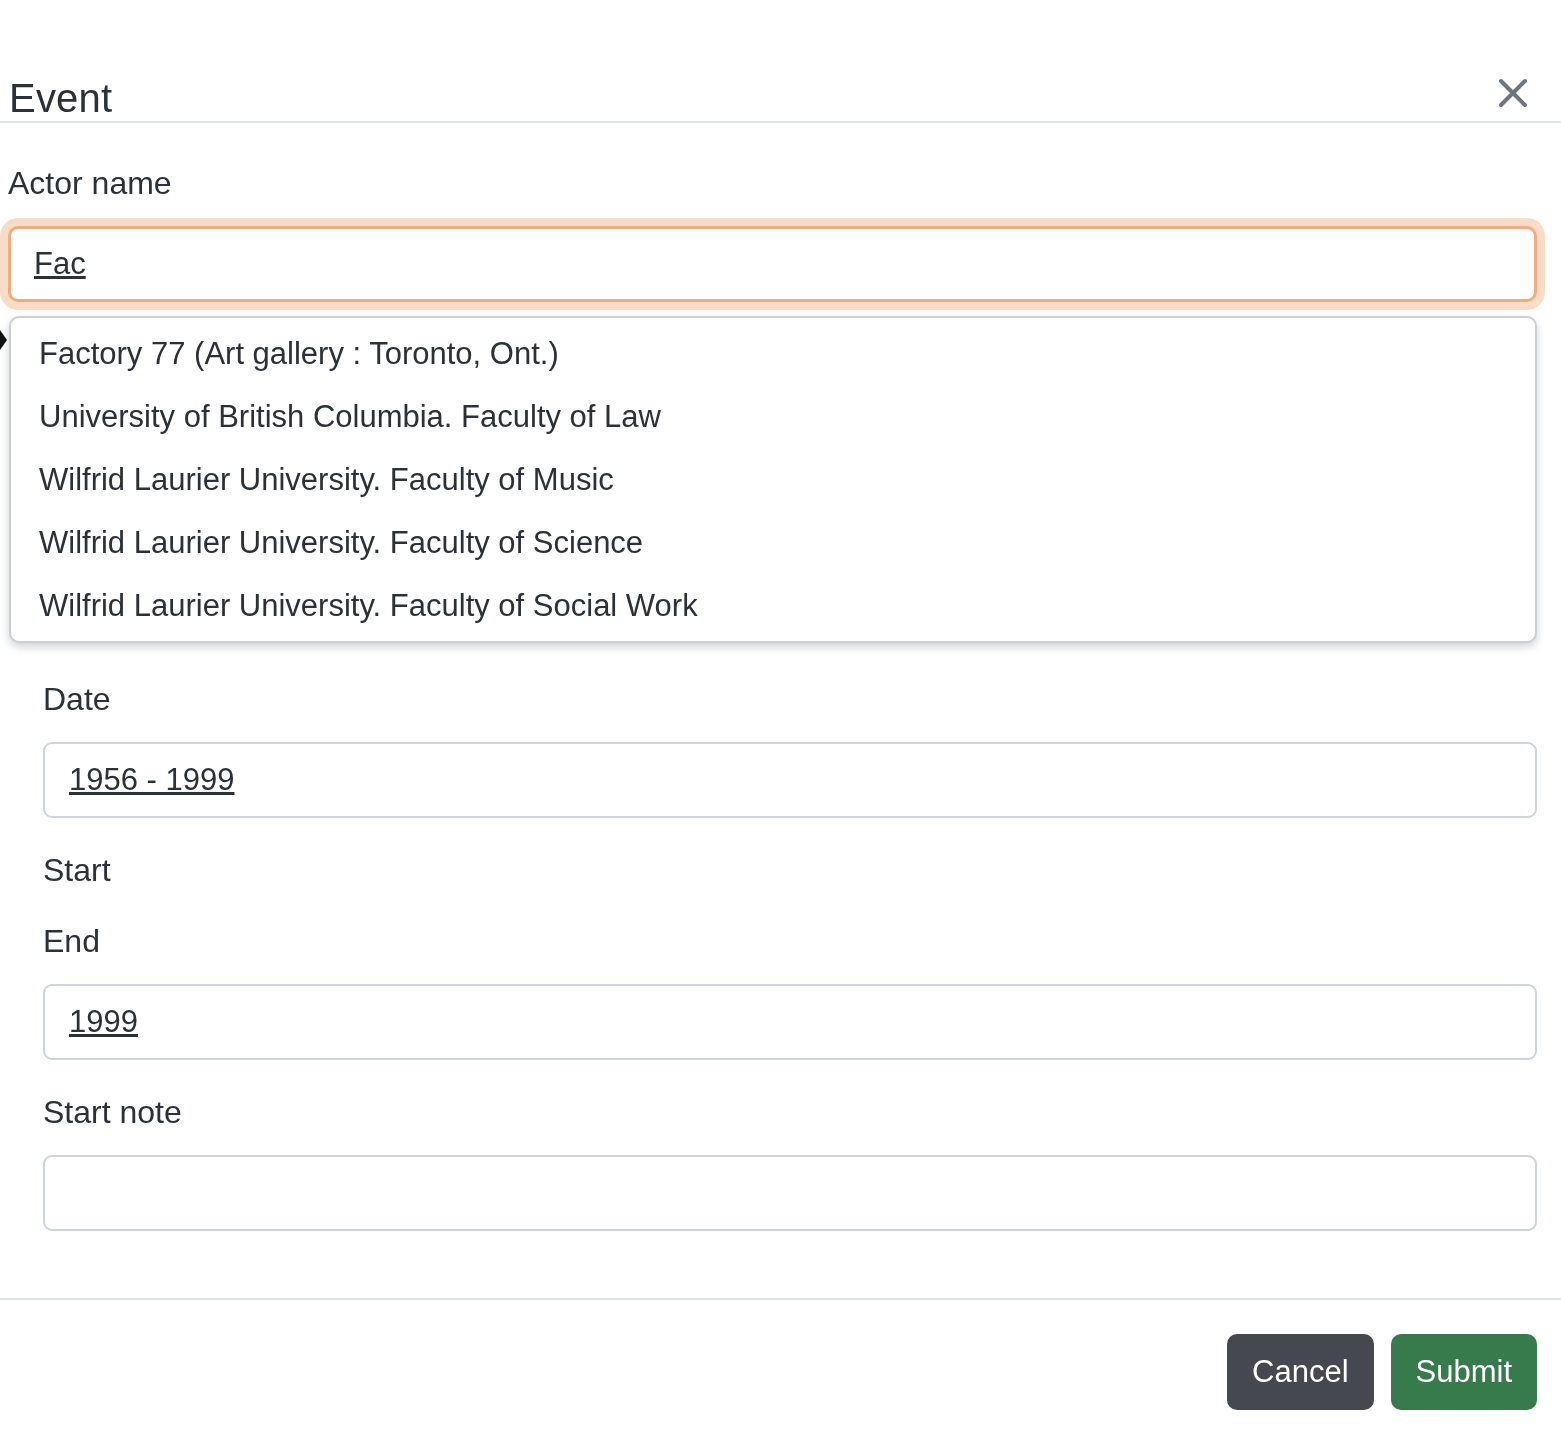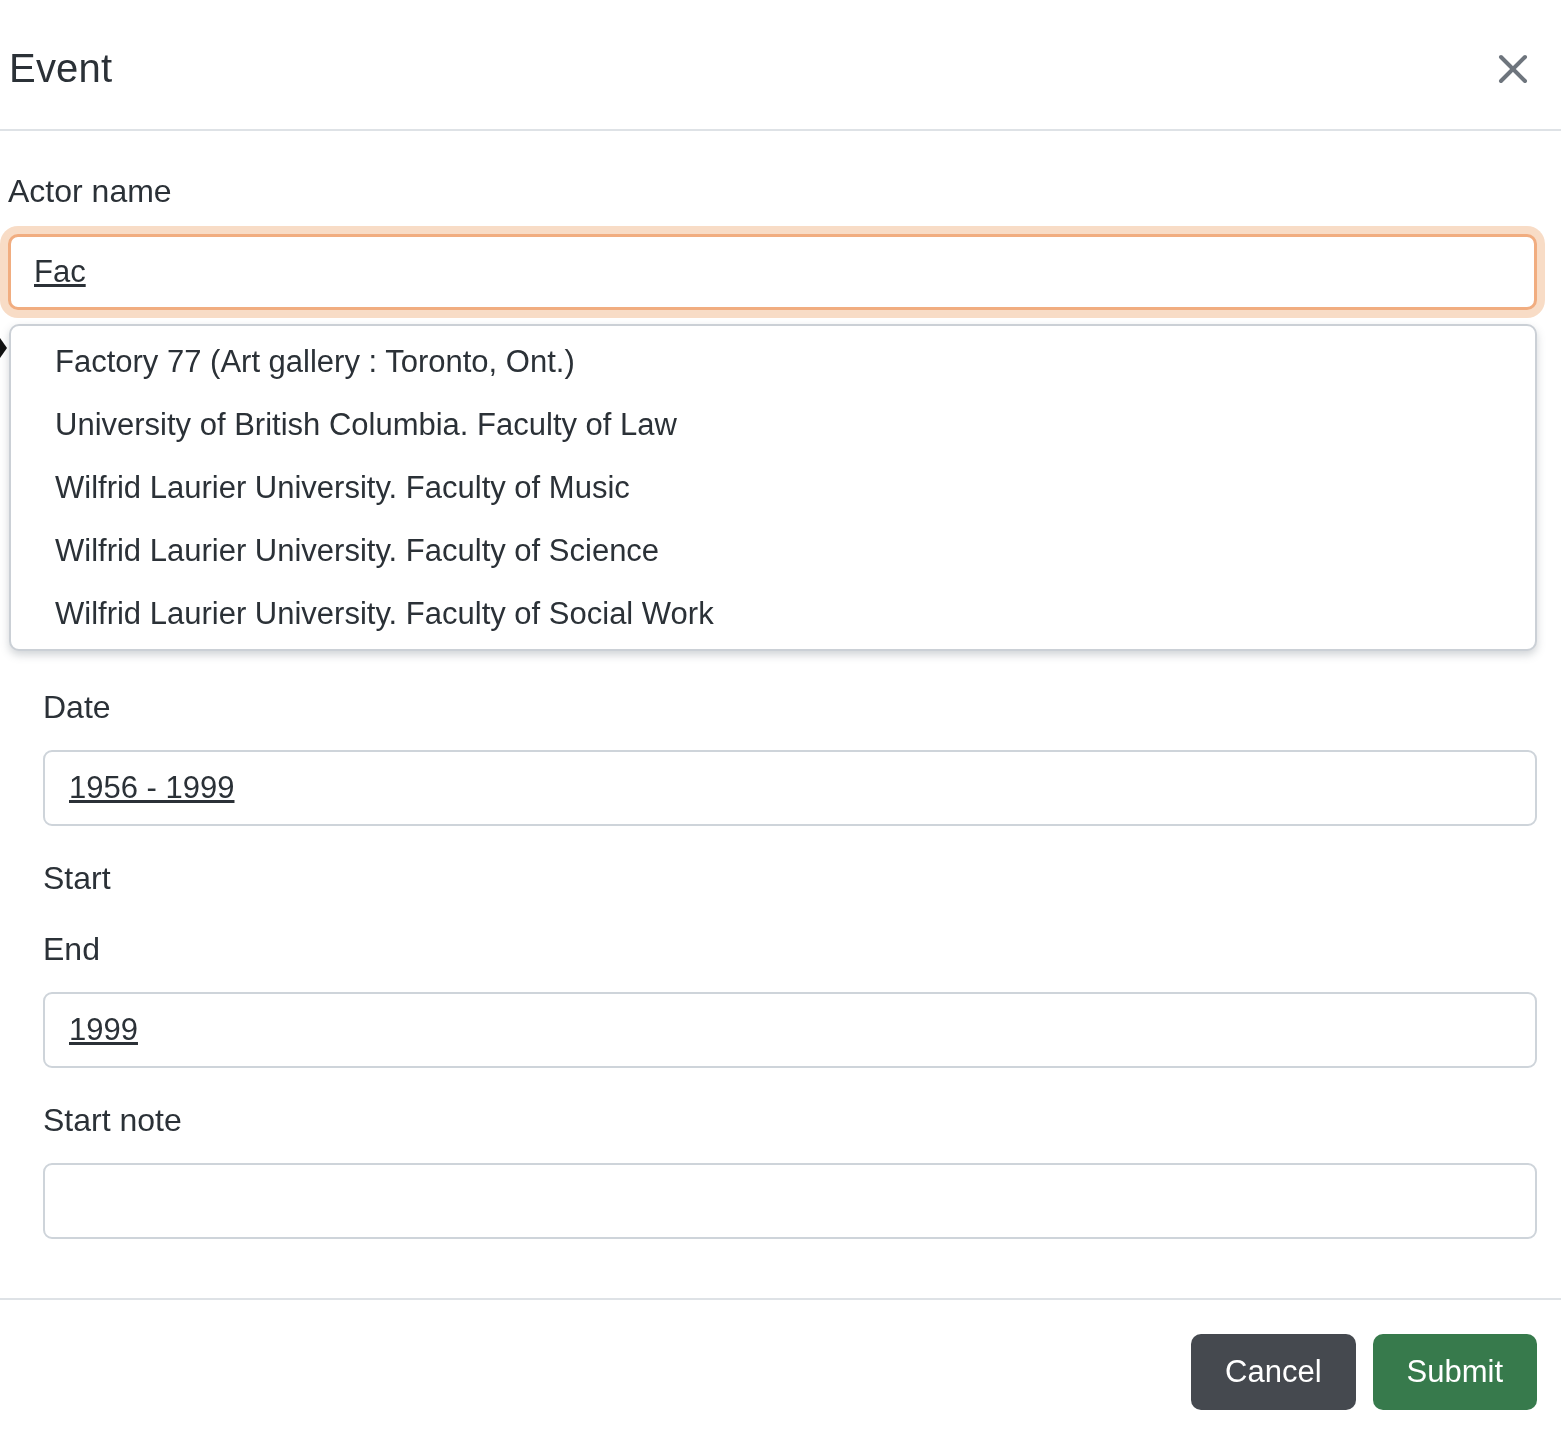--- a/index.html
+++ b/index.html
@@ -8,24 +8,23 @@
     background: #ffffff;
     font-family: "Liberation Sans", sans-serif;
     color: #2b3137;
     overflow: hidden;
   }
   .modal { width: 1561px; height: 1437px; display: flex; flex-direction: column; background: #fff; }
 
   
   .modal-header {
     height: 123px; flex: 0 0 123px;
-    display: flex; align-items: center; justify-content: space-between;
+    display: flex; align-items: flex-end; justify-content: space-between;
     padding: 0 20px 0 9px;
     border-bottom: 2px solid #dee2e6;
-    margin-top: 8px;
   }
   .modal-title { font-size: 40px; font-weight: 400; color: #2b3137; letter-spacing: 0.2px; }
   .close-btn {
     background: none; border: none; cursor: pointer;
     width: 56px; height: 56px; display: flex; align-items: center; justify-content: center;
   }
   .close-btn svg { display: block; }
 
   
   .modal-body {
@@ -69,21 +68,21 @@
     background: #fff;
     border: 2px solid #cbd0d6;
     border-radius: 10px;
     padding: 4px 0;
     box-shadow: 0 4px 9px rgba(90,100,110,0.28);
   }
   .dropdown li {
     font-size: 31px;
     line-height: 63px;
     height: 63px;
-    padding: 0 44px;
+    padding: 0 28px;
     color: #2b3137;
     white-space: nowrap;
     overflow: hidden;
     cursor: pointer;
   }
 
   .field-group { margin-top: 34px; margin-left: 35px; }
   .field-group.first { margin-top: 38px; }
 
   
@@ -101,21 +100,21 @@
     border-top: 2px solid #dee2e6;
     display: flex;
     justify-content: flex-end;
     align-items: flex-start;
     gap: 17px;
     padding: 34px 24px 0 0;
     background: #fff;
   }
   .btn {
     height: 76px;
-    padding: 0 34px;
+    padding: 0 25px;
     border: none;
     border-radius: 10px;
     font-family: "Liberation Sans", sans-serif;
     font-size: 31px;
     color: #ffffff;
     cursor: pointer;
     display: flex; align-items: center; justify-content: center;
   }
   .btn-cancel { background: #45494f; }
   .btn-submit { background: #377a4c; }

